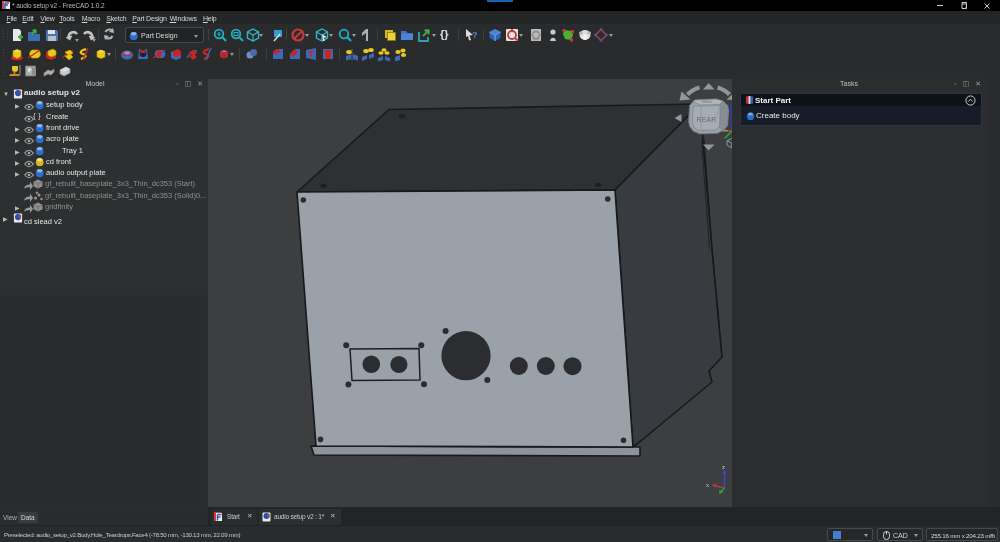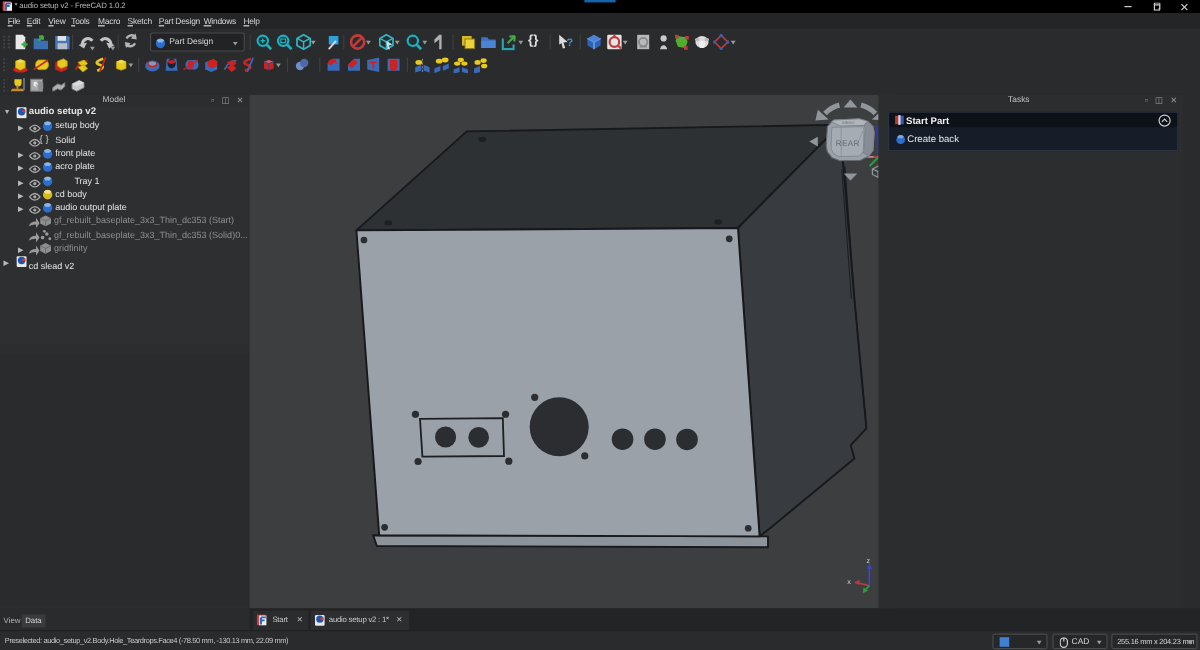--- a/index.html
+++ b/index.html
@@ -401,33 +401,33 @@
             <path d="M1.5 2.6 a4.2 4.2 0 0 1 6.4 0 l-2 2 a2.6 2.6 0 0 0 -2.7 0 z" fill="#8fb3e2"></path>
           </svg>
           <span style="position:absolute;left:46px;top:0">setup body</span>
         </div>
         <div class="trow" style="top: 22.6px; left: 0px;">
           <svg class="ticon16" style="left:24px;top:2px" width="9" height="7" viewBox="0 0 9 7">
             <path d="M0.5 3.5 q4 -5 8 0 q-4 5 -8 0" fill="none" stroke="#a8a8a8" stroke-width="1"></path>
             <circle cx="4.5" cy="3.5" r="1.2" fill="#a8a8a8"></circle>
           </svg>
           <span class="ticon16" style="left:33px;top:-1px;font-size:8px;color:#cfcfcf">{ }</span>
-          <span style="position:absolute;left:46px;top:0">Solid</span>
+          <span style="position:absolute;left:46px;top:0">Create</span>
         </div>
         <div class="trow" style="top: 33.9px; left: 0px;">
           <span class="arr" style="left:15px">▶</span>
           <svg class="ticon16" style="left:24px;top:2px" width="9" height="7" viewBox="0 0 9 7">
             <path d="M0.5 3.5 q4 -5 8 0 q-4 5 -8 0" fill="none" stroke="#a8a8a8" stroke-width="1"></path>
             <circle cx="4.5" cy="3.5" r="1.2" fill="#a8a8a8"></circle>
           </svg>
           <svg class="ticon16" style="left:35px" width="10" height="10" viewBox="0 0 10 10">
             <circle cx="4.7" cy="5.3" r="3.9" fill="#2a6fd0"></circle>
             <path d="M1.5 2.6 a4.2 4.2 0 0 1 6.4 0 l-2 2 a2.6 2.6 0 0 0 -2.7 0 z" fill="#8fb3e2"></path>
           </svg>
-          <span style="position:absolute;left:46px;top:0">front plate</span>
+          <span style="position:absolute;left:46px;top:0">front drive</span>
         </div>
         <div class="trow" style="top: 45.2px; left: 0px;">
           <span class="arr" style="left:15px">▶</span>
           <svg class="ticon16" style="left:24px;top:2px" width="9" height="7" viewBox="0 0 9 7">
             <path d="M0.5 3.5 q4 -5 8 0 q-4 5 -8 0" fill="none" stroke="#a8a8a8" stroke-width="1"></path>
             <circle cx="4.5" cy="3.5" r="1.2" fill="#a8a8a8"></circle>
           </svg>
           <svg class="ticon16" style="left:35px" width="10" height="10" viewBox="0 0 10 10">
             <circle cx="4.7" cy="5.3" r="3.9" fill="#2a6fd0"></circle>
             <path d="M1.5 2.6 a4.2 4.2 0 0 1 6.4 0 l-2 2 a2.6 2.6 0 0 0 -2.7 0 z" fill="#8fb3e2"></path>
@@ -449,21 +449,21 @@
         <div class="trow" style="top: 67.8px; left: 0px;">
           <span class="arr" style="left:15px">▶</span>
           <svg class="ticon16" style="left:24px;top:2px" width="9" height="7" viewBox="0 0 9 7">
             <path d="M0.5 3.5 q4 -5 8 0 q-4 5 -8 0" fill="none" stroke="#a8a8a8" stroke-width="1"></path>
             <circle cx="4.5" cy="3.5" r="1.2" fill="#a8a8a8"></circle>
           </svg>
           <svg class="ticon16" style="left:35px" width="10" height="10" viewBox="0 0 10 10">
             <circle cx="4.7" cy="5.3" r="3.9" fill="#d8b71e"></circle>
             <path d="M1.5 2.6 a4.2 4.2 0 0 1 6.4 0 l-2 2 a2.6 2.6 0 0 0 -2.7 0 z" fill="#efe28a"></path>
           </svg>
-          <span style="position:absolute;left:46px;top:0">cd body</span>
+          <span style="position:absolute;left:46px;top:0">cd front</span>
         </div>
         <div class="trow" style="top: 79.1px; left: 0px;">
           <span class="arr" style="left:15px">▶</span>
           <svg class="ticon16" style="left:24px;top:2px" width="9" height="7" viewBox="0 0 9 7">
             <path d="M0.5 3.5 q4 -5 8 0 q-4 5 -8 0" fill="none" stroke="#a8a8a8" stroke-width="1"></path>
             <circle cx="4.5" cy="3.5" r="1.2" fill="#a8a8a8"></circle>
           </svg>
           <svg class="ticon16" style="left:35px" width="10" height="10" viewBox="0 0 10 10">
             <circle cx="4.7" cy="5.3" r="3.9" fill="#2a6fd0"></circle>
             <path d="M1.5 2.6 a4.2 4.2 0 0 1 6.4 0 l-2 2 a2.6 2.6 0 0 0 -2.7 0 z" fill="#8fb3e2"></path>
@@ -625,21 +625,21 @@
         <b>Start Part</b>
         <svg style="position:absolute;right:5px;top:1px" width="11" height="11" viewBox="0 0 11 11">
           <circle cx="5.5" cy="5.5" r="4.6" fill="none" stroke="#cfcfcf" stroke-width="1"></circle>
           <path d="M3.3 6.5 L5.5 4.2 L7.7 6.5" fill="none" stroke="#cfcfcf" stroke-width="1"></path>
         </svg>
       </div>
       <svg style="position:absolute;left:5px;top:17px" width="10" height="10" viewBox="0 0 11 11">
         <circle cx="5" cy="6" r="4" fill="#2a6fd0"></circle>
         <path d="M2 3 a4 4 0 0 1 6 0 l-2 2 a2.5 2.5 0 0 0 -3 0 z" fill="#7aa7e0"></path>
       </svg>
-      <span id="createbody">Create back</span>
+      <span id="createbody">Create body</span>
     </div>
   </div>
 
   <div class="abs" id="mditabs">
     <div class="mditab" style="left:3px;width:46px;background:#2b2c2d">
       <svg style="position:absolute;left:3px;top:3px" width="9" height="10" viewBox="0 0 9 10">
         <rect x="0" y="0" width="7" height="9" fill="#d63b3b"></rect>
         <path d="M2 1 h6 v8 h-6 z" fill="#eee"></path>
         <path d="M3.5 2.5 h4 M3.5 5 h3 M3.5 2.5 v6" stroke="#2b63b8" stroke-width="1.6" fill="none"></path>
       </svg>

